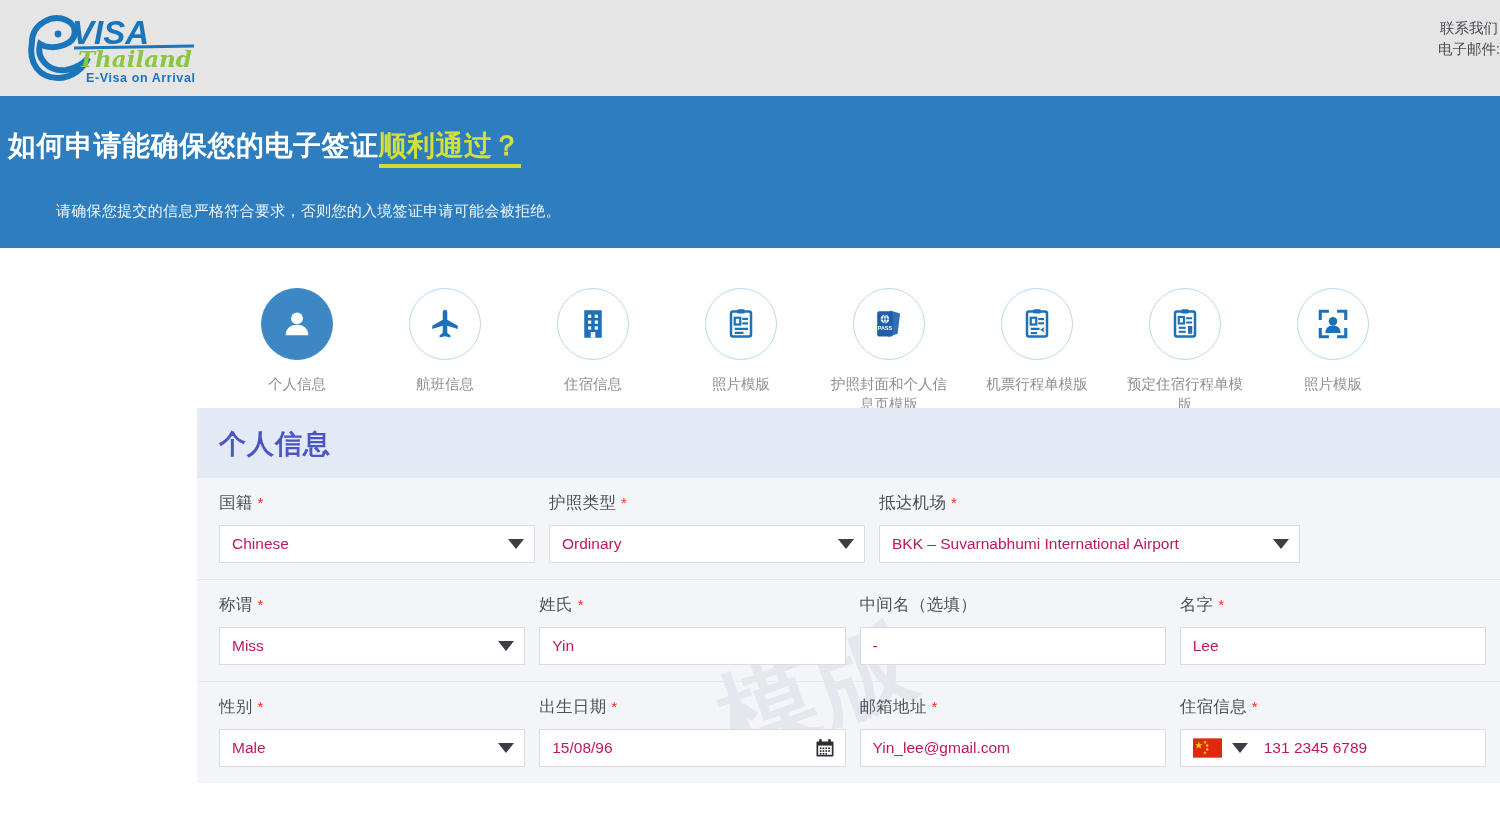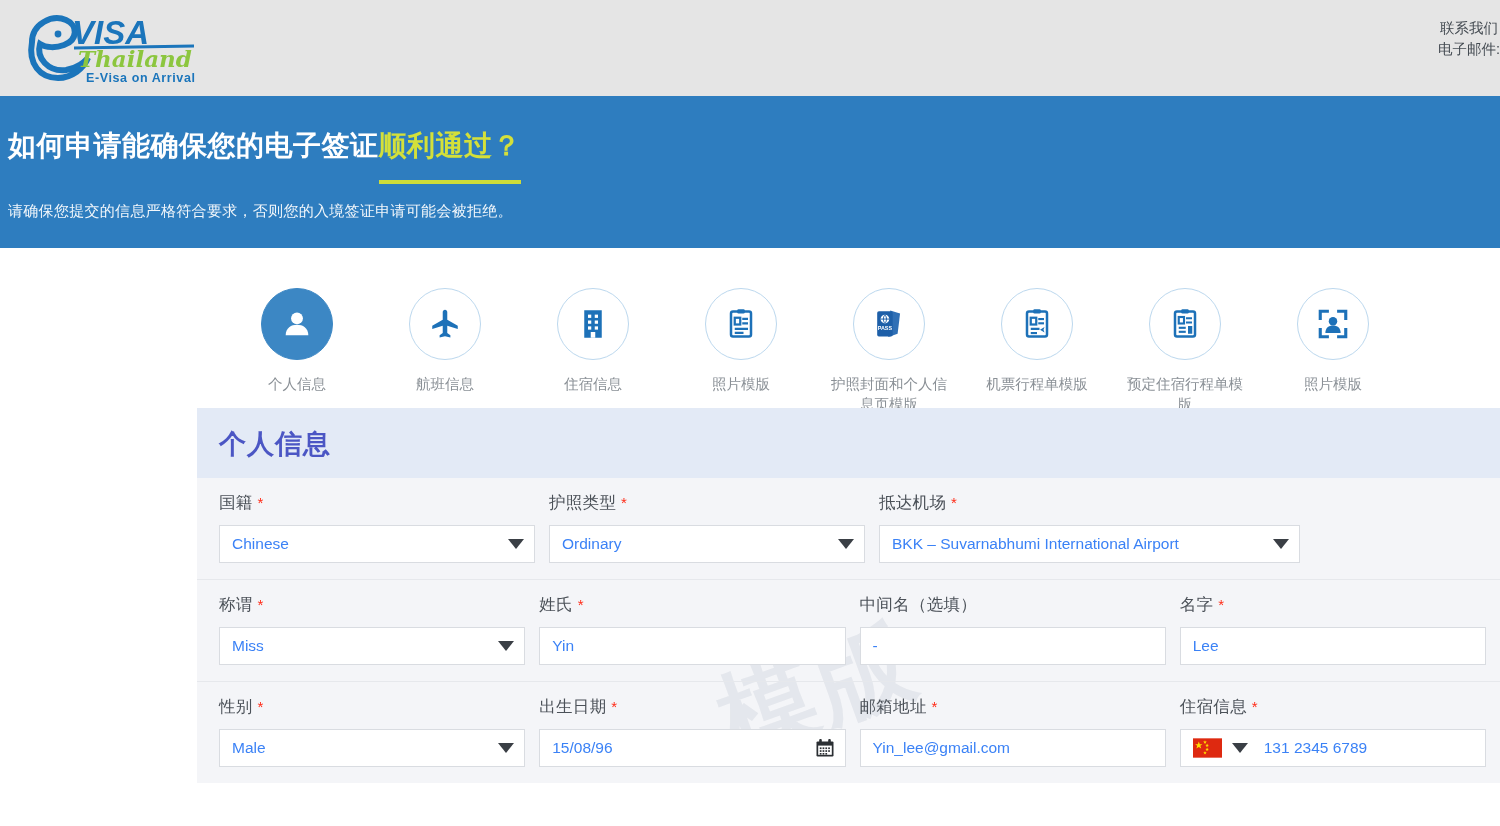--- a/index.html
+++ b/index.html
@@ -45,28 +45,29 @@
   .banner-title {
     font-size: 28px;
     font-weight: bold;
     letter-spacing: 0.5px;
     line-height: 40px;
     white-space: nowrap;
   }
   .banner-highlight {
     color: #d4e03a;
     border-bottom: 4px solid #cddc39;
-    padding-bottom: 19px;
+    padding-bottom: 3px;
   }
   .banner-sub {
     margin-top: 34px;
     font-size: 15px;
     line-height: 22px;
     color: #f2f7fb;
     letter-spacing: 0.3px;
+    margin-left: 48px;
   }
 
   
   .steps {
     display: flex;
     justify-content: flex-start;
     align-items: flex-start;
     padding: 40px 0 0 0;
     height: 160px;
   }
@@ -152,21 +153,21 @@
   .control {
     height: 38px;
     background: #ffffff;
     border: 1px solid #d9dce1;
     display: flex;
     align-items: center;
     padding: 0 10px 0 12px;
     position: relative;
   }
   .control-value {
-    color: #3b82f6;
+    color: #be185d;
     font-size: 15.5px;
     white-space: nowrap;
     overflow: hidden;
     flex: 1;
   }
   .caret {
     width: 0; height: 0;
     border-left: 8px solid transparent;
     border-right: 8px solid transparent;
     border-top: 10px solid #3a3f45;

